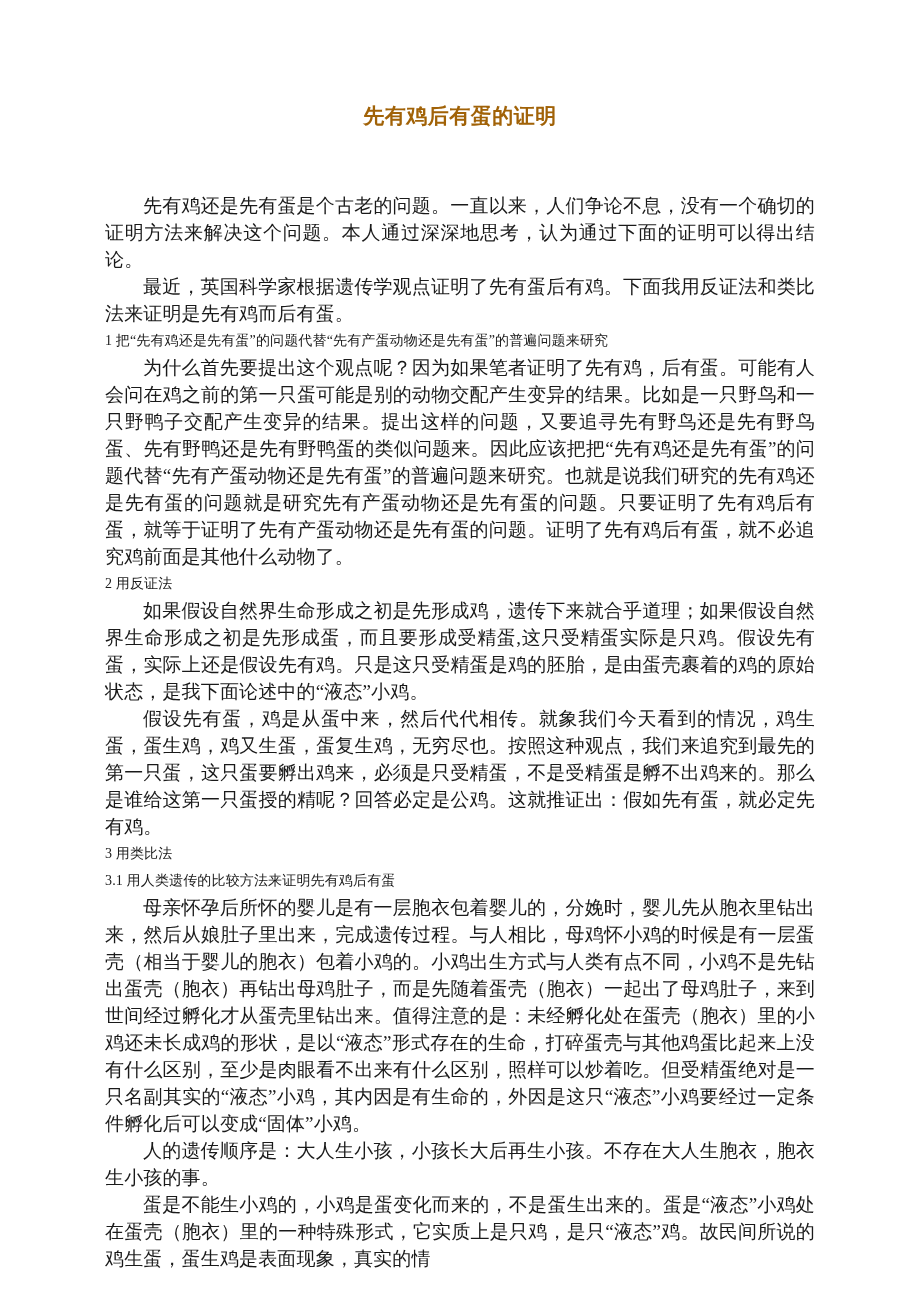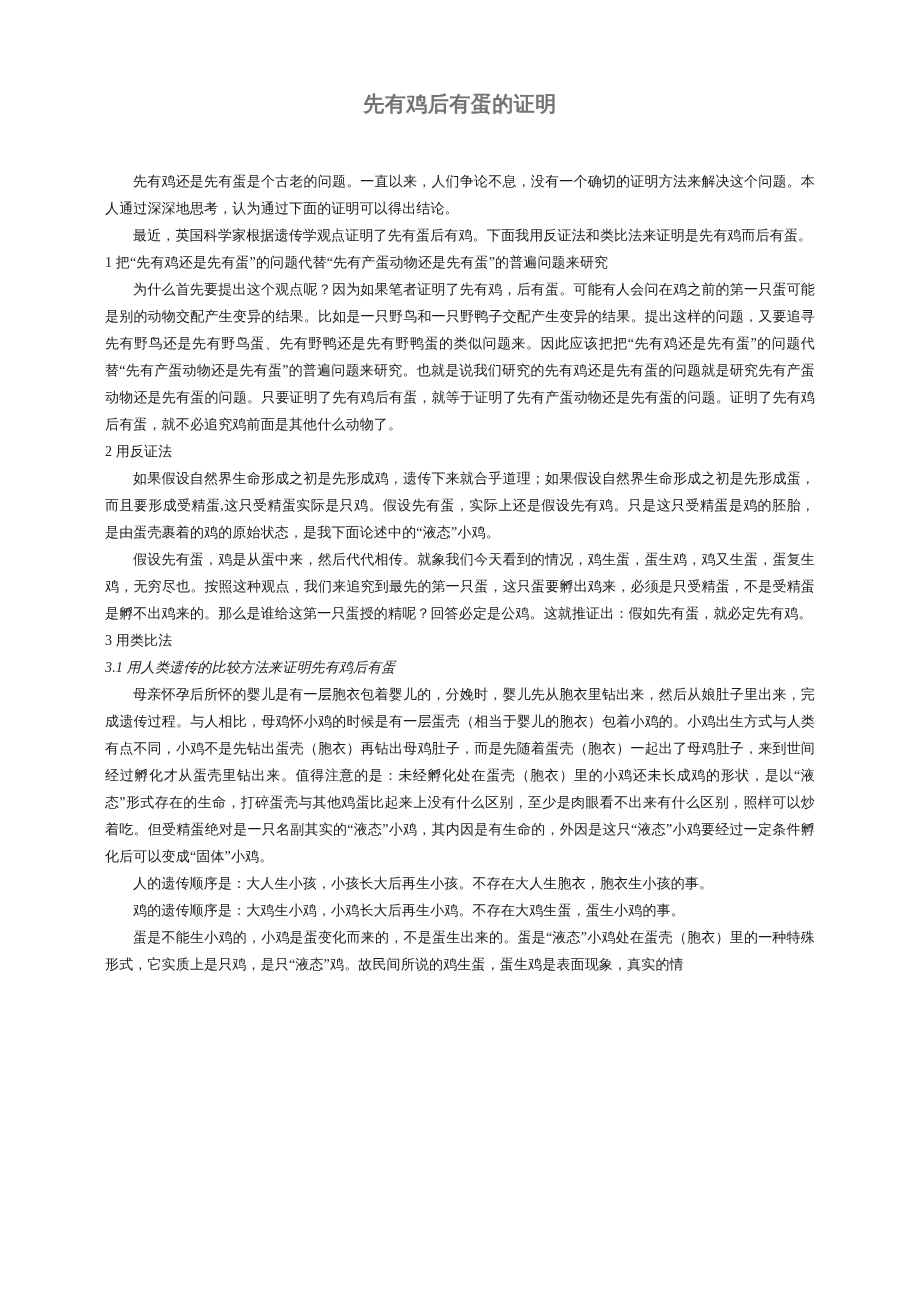--- a/index.html
+++ b/index.html
@@ -16,52 +16,52 @@
     -webkit-font-smoothing: antialiased;
   }
   .page {
     position: relative;
     width: 920px;
     height: 1302px;
     box-sizing: border-box;
     padding: 0 105px;
   }
   .doc-title {
-    margin: 4px;
+    margin: 16px;
     padding-top: 86px;
     text-align: center;
     font-size: 21px;
     font-weight: bold;
     letter-spacing: 0.5px;
-    color: #737373;
+    color: #a16207;
     line-height: 1.35;
   }
   .body-block {
     padding-top: 46px;
   }
   p.para {
     margin: 0;
-    font-size: 14px;
+    font-size: 19px;
     line-height: 27px;
     text-align: justify;
     text-justify: inter-ideograph;
     text-indent: 2em;
     letter-spacing: 0.15px;
   }
   h2.sec-head {
     margin: 0;
     font-size: 14px;
     font-weight: normal;
     line-height: 27px;
     text-indent: 0;
     letter-spacing: 0.15px;
   }
   .gap-sec-before { margin-top: 23px; }
   .gap-sec-after  { margin-top: 22px; }
-  .gap-sub-before { margin-top: 22px; font-style: italic; }
+  .gap-sub-before { margin-top: 22px; }
   .gap-sub-after  { margin-top: 22px; }
 </style>
 </head>
 <body>
 
 <div class="page">
 
   <h1 class="doc-title">先有鸡后有蛋的证明</h1>
 
   <div class="body-block">
@@ -82,18 +82,17 @@
 
     <h2 class="sec-head gap-sec-before">3 用类比法</h2>
 
     <h2 class="sec-head gap-sub-before">3.1 用人类遗传的比较方法来证明先有鸡后有蛋</h2>
 
 
     <p class="para">母亲怀孕后所怀的婴儿是有一层胞衣包着婴儿的，分娩时，婴儿先从胞衣里钻出来，然后从娘肚子里出来，完成遗传过程。与人相比，母鸡怀小鸡的时候是有一层蛋壳（相当于婴儿的胞衣）包着小鸡的。小鸡出生方式与人类有点不同，小鸡不是先钻出蛋壳（胞衣）再钻出母鸡肚子，而是先随着蛋壳（胞衣）一起出了母鸡肚子，来到世间经过孵化才从蛋壳里钻出来。值得注意的是：未经孵化处在蛋壳（胞衣）里的小鸡还未长成鸡的形状，是以“液态”形式存在的生命，打碎蛋壳与其他鸡蛋比起来上没有什么区别，至少是肉眼看不出来有什么区别，照样可以炒着吃。但受精蛋绝对是一只名副其实的“液态”小鸡，其内因是有生命的，外因是这只“液态”小鸡要经过一定条件孵化后可以变成“固体”小鸡。</p>
 
     <p class="para">人的遗传顺序是：大人生小孩，小孩长大后再生小孩。不存在大人生胞衣，胞衣生小孩的事。</p>
 
-    <p class="para">鸡的遗传顺序是：大鸡生小鸡，小鸡长大后再生小鸡。不存在大鸡生蛋，蛋生小鸡的事。</p>
 
     <p class="para">蛋是不能生小鸡的，小鸡是蛋变化而来的，不是蛋生出来的。蛋是“液态”小鸡处在蛋壳（胞衣）里的一种特殊形式，它实质上是只鸡，是只“液态”鸡。故民间所说的鸡生蛋，蛋生鸡是表面现象，真实的情</p>
 
   </div>
 </div>
 
 </body></html>

